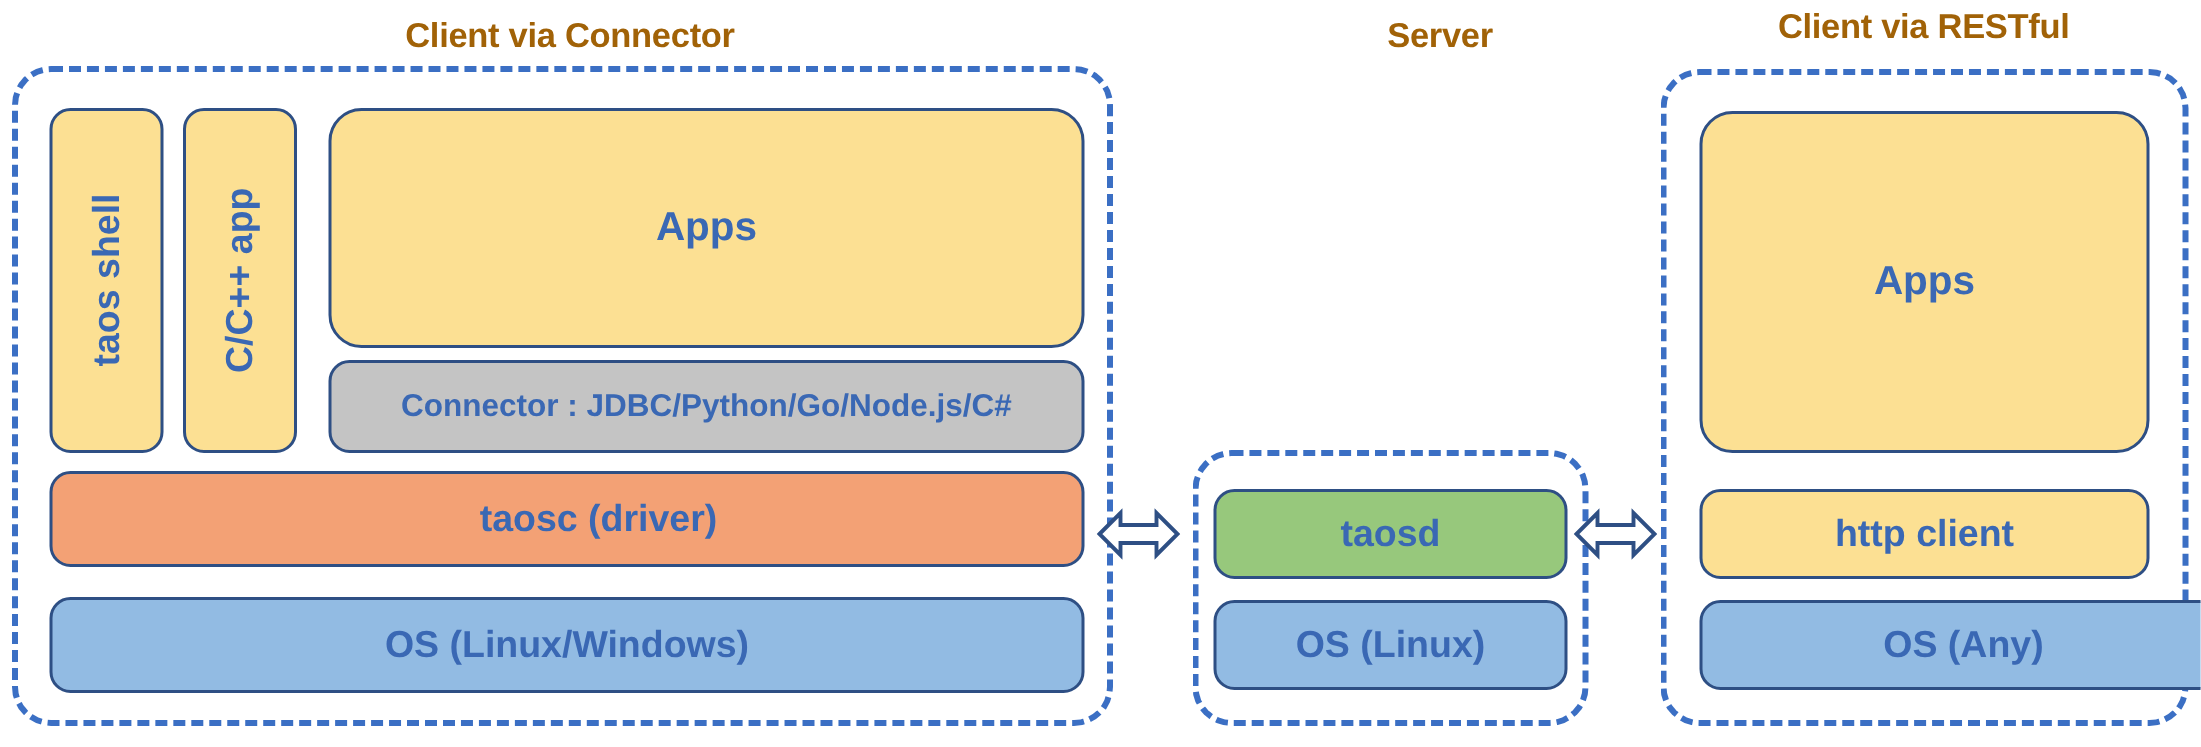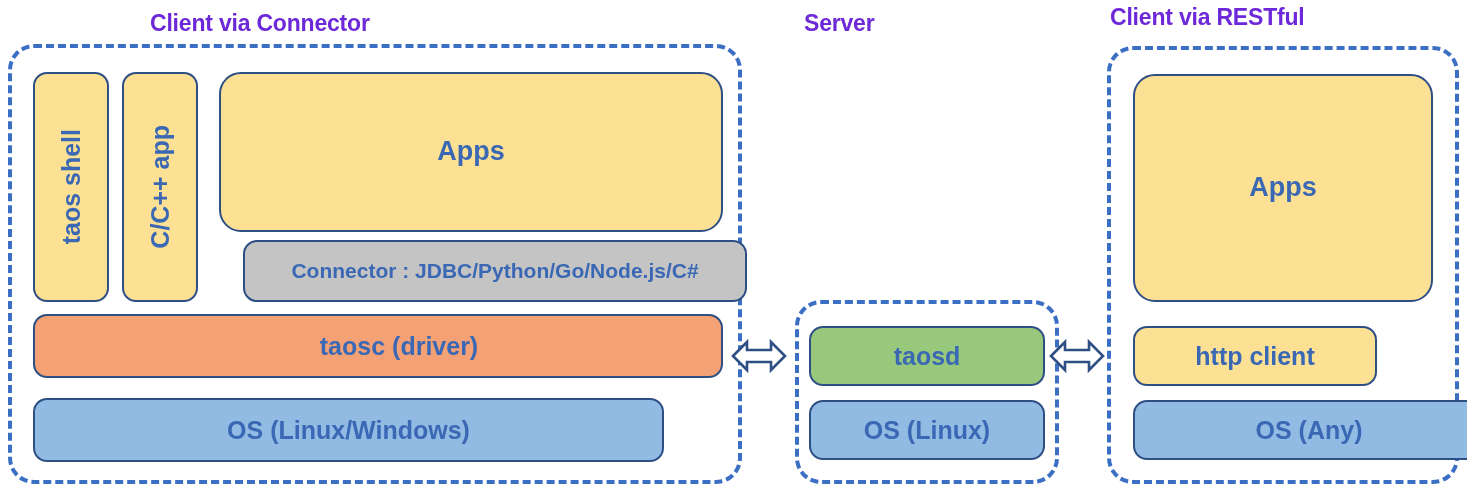--- a/index.html
+++ b/index.html
@@ -13,27 +13,27 @@
     position: relative;
     font-family: "Liberation Sans", sans-serif;
     overflow: hidden;
   }
 
   
   .section-title {
     position: absolute;
     font-size: 23px;
     font-weight: bold;
-    color: #6d28d9;
-    text-align: left;
+    color: #a16207;
+    text-align: center;
     letter-spacing: -0.2px;
     white-space: nowrap;
   }
   #title-connector { left: 150px; top: 10px; width: 460px; }
-  #title-server    { left: 804px; top: 10px; width: 270px; }
+  #title-server    { left: 825px; top: 10px; width: 270px; }
   #title-restful   { left: 1110px; top: 4px; width: 345px; }
 
   
   .panel {
     position: absolute;
     border: 4px dashed #3B6FC4;
     border-radius: 26px;
     box-sizing: border-box;
     background: transparent;
   }
@@ -64,31 +64,31 @@
   .vert-label {
     writing-mode: vertical-rl;
     transform: rotate(180deg);
     white-space: nowrap;
   }
 
   
   #node-taos-shell { left: 33px;  top: 72px;  width: 76px;  height: 230px; font-size: 25px; }
   #node-cpp-app    { left: 122px; top: 72px;  width: 76px;  height: 230px; font-size: 25px; }
   #node-apps-left  { left: 219px; top: 72px;  width: 504px; height: 160px; font-size: 27px; border-radius: 22px; }
-  #node-connector  { left: 219px; top: 240px; width: 504px; height: 62px;  font-size: 21px; margin-left: 24px; }
+  #node-connector  { left: 219px; top: 240px; width: 504px; height: 62px;  font-size: 21px; }
   #node-taosc      { left: 33px;  top: 314px; width: 690px; height: 64px;  font-size: 25px; padding-left: 42px; }
-  #node-os-left    { left: 33px;  top: 398px; width: 631px; height: 64px;  font-size: 25px; }
+  #node-os-left    { left: 33px;  top: 398px; width: 690px; height: 64px;  font-size: 25px; }
 
   
   #node-taosd      { left: 809px; top: 326px; width: 236px; height: 60px; font-size: 25px; }
   #node-os-server  { left: 809px; top: 400px; width: 236px; height: 60px; font-size: 25px; }
 
   
   #node-apps-rest  { left: 1133px; top: 74px;  width: 300px; height: 228px; font-size: 27px; border-radius: 22px; }
-  #node-http       { left: 1133px; top: 326px; width: 244px; height: 60px;  font-size: 25px; }
+  #node-http       { left: 1133px; top: 326px; width: 300px; height: 60px;  font-size: 25px; }
   #node-os-right   { left: 1133px; top: 400px; width: 352px; height: 60px;  font-size: 25px; }
 
   
   .arrow {
     position: absolute;
     top: 328px;
     width: 56px;
     height: 56px;
   }
   #arrow-left  { left: 731px; }

